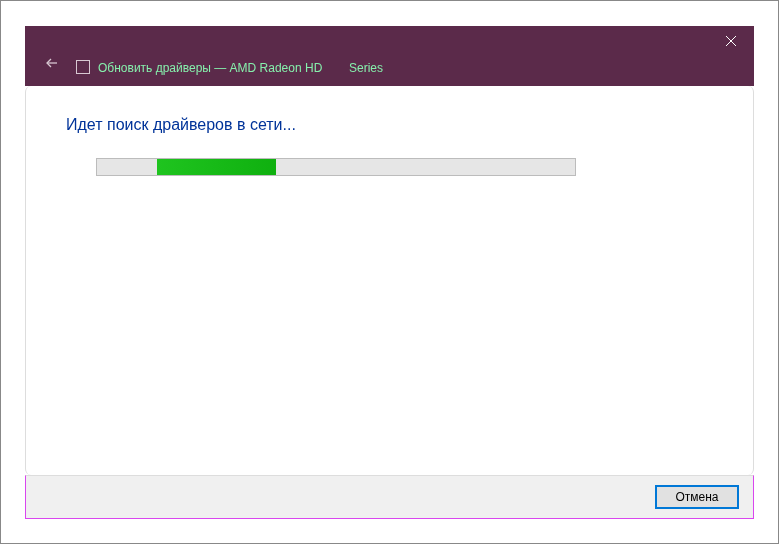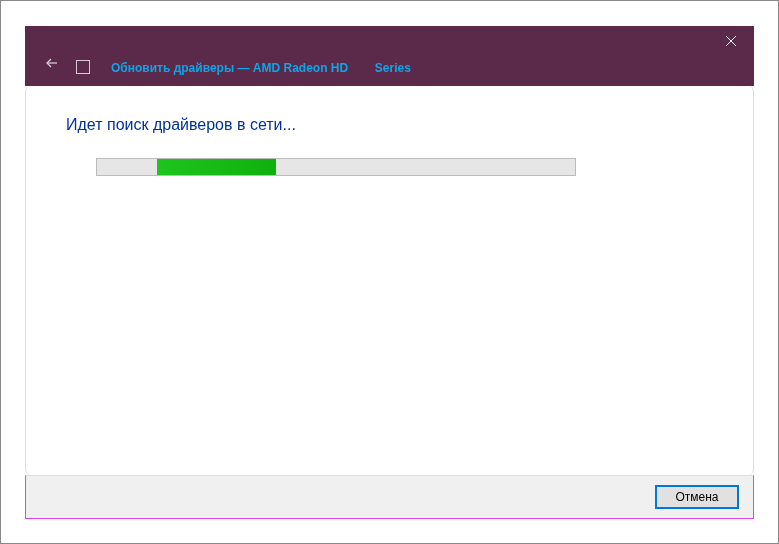--- a/index.html
+++ b/index.html
@@ -69,24 +69,24 @@
       margin-left: 12px;
       margin-bottom: 1px;
       border: 1px solid #d8c8d2;
       display: flex;
       align-items: center;
       justify-content: center;
       font-size: 8px;
       color: #d8c8d2;
     }
     .title-text {
-      margin-left: 21px;
-      color: #0ea5e9;
+      margin-left: 8px;
+      color: #86efac;
       font-size: 12px;
-      font-weight: 700;
+      font-weight: 400;
     }
     .content {
       background: #fff;
       margin: 0 24px;
       border-left: 1px solid #ddd;
       border-right: 1px solid #ddd;
       height: 389px;
       padding: 30px 40px;
       border-radius: 6px;
     }

